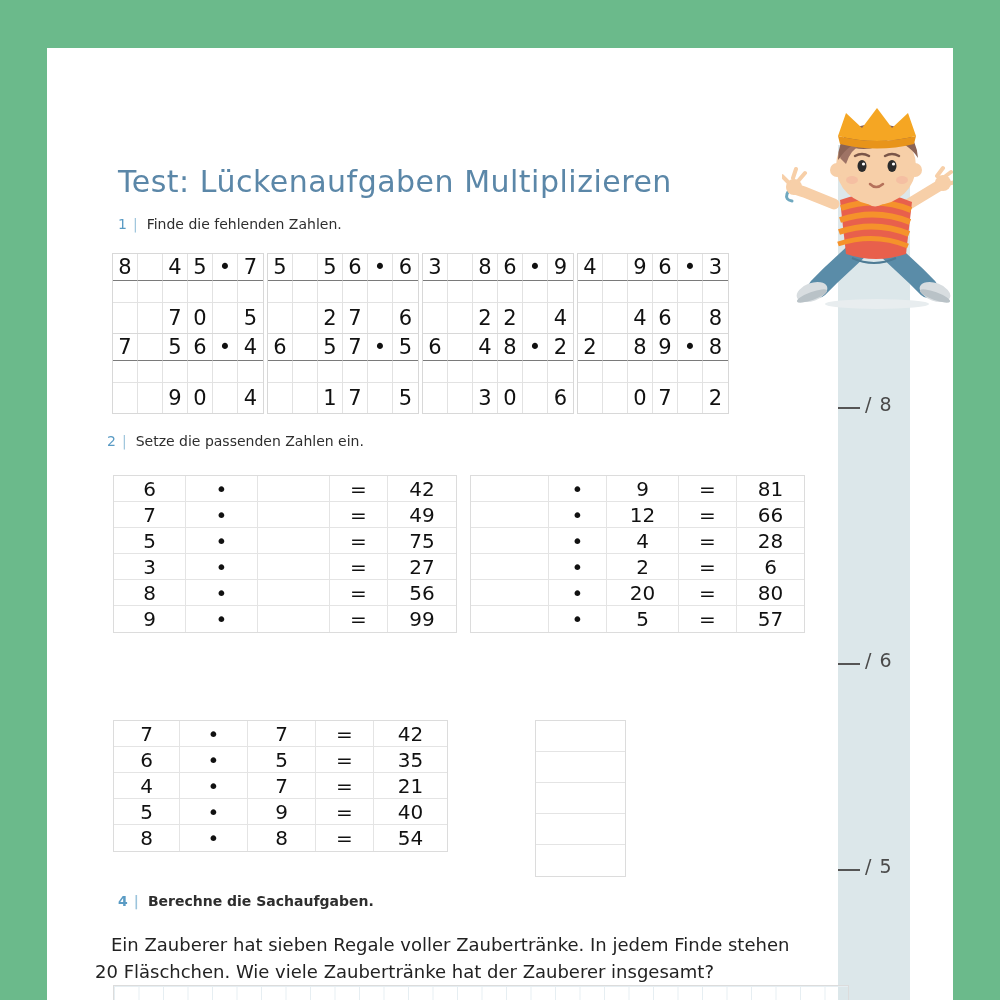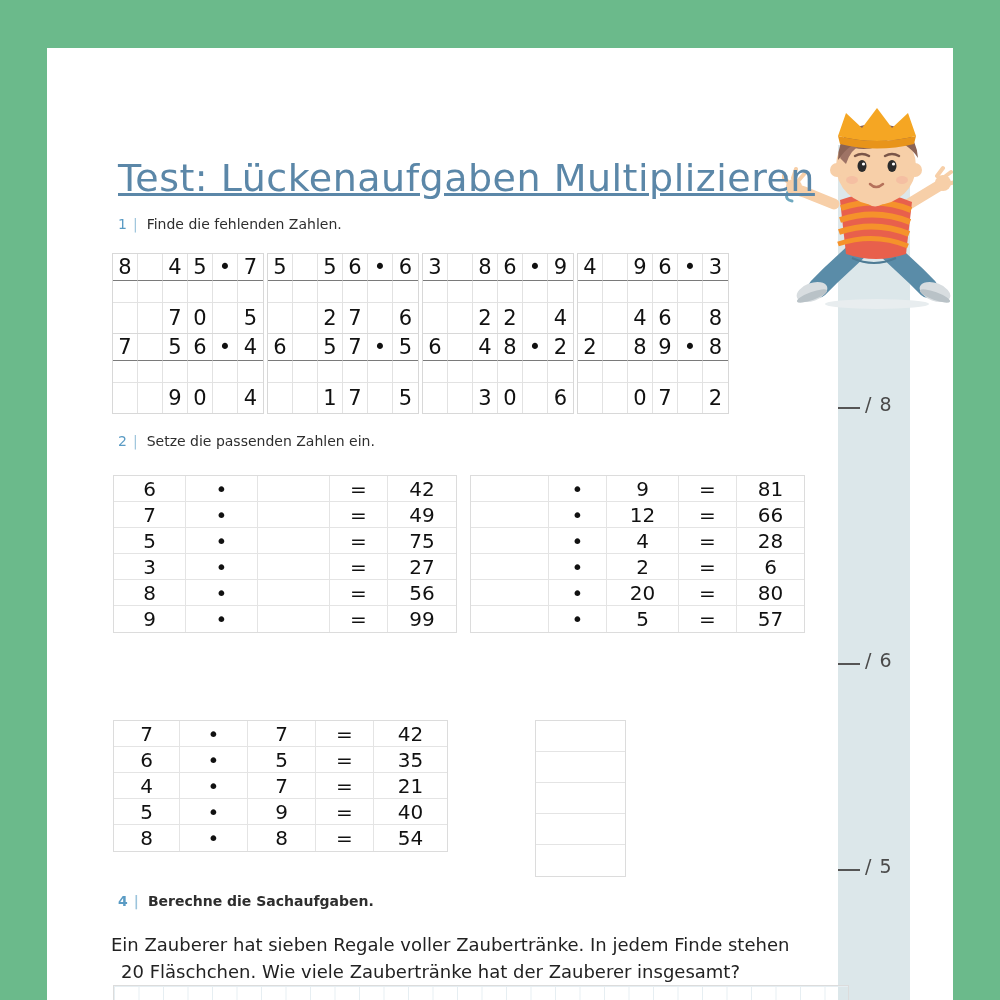--- a/index.html
+++ b/index.html
@@ -35,27 +35,26 @@
   .score-item .blank {
     display: inline-block;
     width: 22px;
     border-bottom: 2px solid #555;
     vertical-align: 2px;
     margin-right: 5px;
   }
   
   .title {
     position: absolute;
-    left: 71px; top: 108px;
-    font-size: 38px;
+    left: 71px; top: 116px;
+    font-size: 30px;
     color: #5B87A8;
     font-family: "DejaVu Sans", sans-serif;
     letter-spacing: 0.5px;
     white-space: nowrap;
-    text-decoration: underline;
   }
   .task-head {
     position: absolute;
     font-size: 14px;
     color: #2e2e2e;
     white-space: nowrap;
   }
   .task-head .num { color: #5A9BC4; }
   .task-head .bar { color: #9CC4DC; margin: 0 9px 0 6px; }
   .body-text {
@@ -364,21 +363,21 @@
     <div class="cell r2"></div>
     <div class="cell r2"></div>
     <div class="cell r3"></div>
     <div class="cell r3"></div>
     <div class="cell r3">0</div>
     <div class="cell r3">7</div>
     <div class="cell r3"></div>
     <div class="cell r3">2</div>
   </div>
 
-  <div class="task-head" style="left:71px; top:385px;">
+  <div class="task-head" style="left:60px; top:385px;">
     <span class="num">2</span><span class="bar">|</span><span>Setze die passenden Zahlen ein.</span>
   </div>
 
   <div class="eqtable cols5" style="left:66px; top:427px;">
     <div class="c">6</div>
     <div class="c dot">•</div>
     <div class="c"></div>
     <div class="c">=</div>
     <div class="c">42</div>
     <div class="c">7</div>
@@ -476,17 +475,17 @@
     <div class="ab"></div>
     <div class="ab"></div>
     <div class="ab"></div>
   </div>
 
   <div class="task-head" style="left:71px; top:845px;font-weight:bold;">
     <span class="num">4</span><span class="bar">|</span><span>Berechne die Sachaufgaben.</span>
   </div>
 
   <div class="body-text" style="left:64px; top:884px;">Ein Zauberer hat sieben Regale voller Zaubertränke. In jedem Finde stehen</div>
-  <div class="body-text" style="left:74px; top:911px;">20  Fläschchen. Wie viele Zaubertränke hat der Zauberer insgesamt?</div>
+  <div class="body-text" style="left:48px; top:911px;">20  Fläschchen. Wie viele Zaubertränke hat der Zauberer insgesamt?</div>
 
   <div class="squaregrid" style="left:66px; top:937px; width:736px; height:65px;"></div>
 
 </div>
 
 </body></html>

